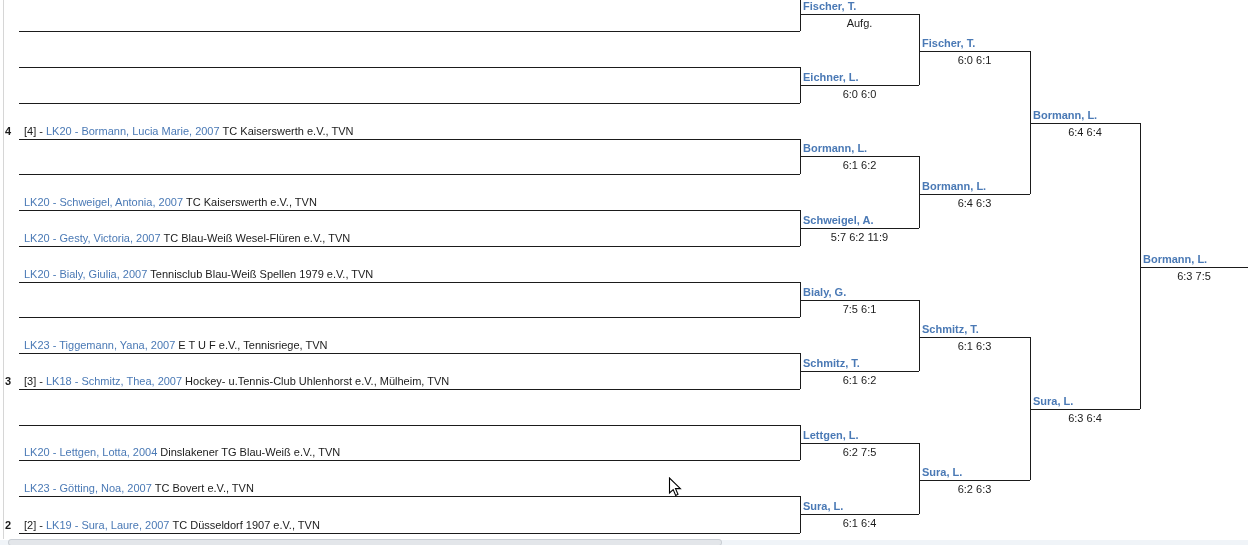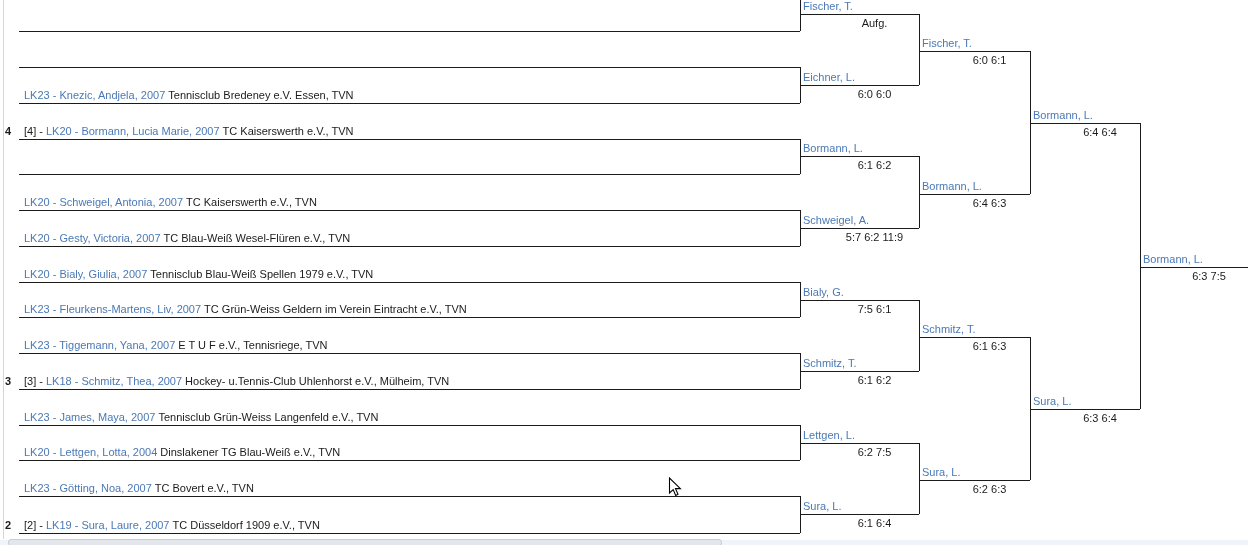--- a/index.html
+++ b/index.html
@@ -6,40 +6,37 @@
   .stage{position:relative;width:1248px;height:545px;background:#ffffff;
          font-family:"Liberation Sans","DejaVu Sans",sans-serif;font-size:11px;color:#222;overflow:hidden;}
   .hl{position:absolute;height:0;border-top:1px solid #1b1b1b;}
   .vl{position:absolute;width:0;border-left:1px solid #1b1b1b;}
   .pageborder{position:absolute;width:0;border-left:1px solid #d6d6d6;}
   .r1row{position:absolute;left:0;width:800px;height:14px;line-height:14px;white-space:nowrap;padding-left:24px;box-sizing:border-box;}
   .pos{position:absolute;left:5px;top:0;font-weight:bold;color:#1b1b1b;}
   .seed{color:#1b1b1b;}
   .plink{color:#4a79b5;text-decoration:none;cursor:pointer;}
   .club{color:#1b1b1b;margin-left:3px;}
-  .wname{position:absolute;height:16px;line-height:13px;color:#4a79b5;white-space:nowrap;cursor:pointer;}
-  .score{position:absolute;height:13px;line-height:13px;text-align:center;color:#1b1b1b;margin-left:15px;}
+  .wname{position:absolute;height:16px;line-height:13px;color:#4a79b5;white-space:nowrap;cursor:pointer;font-weight:bold;}
+  .score{position:absolute;height:13px;line-height:13px;text-align:center;color:#1b1b1b;}
   .sb-track{position:absolute;left:0;top:540px;width:1248px;height:5px;background:#f0f4f8;}
   .sb-thumb{position:absolute;left:8px;top:539px;width:712px;height:5px;background:#e3e6ea;border:1px solid #c9ced4;border-radius:3px;}
   .cursor{position:absolute;left:668px;top:477px;}
 </style>
 </head>
 <body>
 
 <div class="stage">
 
   <div class="pageborder" style="left:3px;top:0;height:539px"></div>
 
   <div class="hl" style="left:19px;top:31px;width:781px"></div>
 
   <div class="hl" style="left:19px;top:67px;width:781px"></div>
 
-  <div class="r1row" style="top:88px">
-    <span class="pos"></span><span class="seed"></span><span class="plink">LK23 - Knezic, Andjela, 2007</span><span class="club">Tennisclub Bredeney e.V. Essen, TVN</span>
-  </div>
   <div class="hl" style="left:19px;top:103px;width:781px"></div>
 
   <div class="r1row" style="top:124px">
     <span class="pos">4</span><span class="seed" style="margin-right:3px">[4] -</span><span class="plink">LK20 - Bormann, Lucia Marie, 2007</span><span class="club">TC Kaiserswerth e.V., TVN</span>
   </div>
   <div class="hl" style="left:19px;top:139px;width:781px"></div>
 
   <div class="hl" style="left:19px;top:174px;width:781px"></div>
 
   <div class="r1row" style="top:195px">
@@ -50,52 +47,46 @@
   <div class="r1row" style="top:231px">
     <span class="pos"></span><span class="seed"></span><span class="plink">LK20 - Gesty, Victoria, 2007</span><span class="club">TC Blau-Weiß Wesel-Flüren e.V., TVN</span>
   </div>
   <div class="hl" style="left:19px;top:246px;width:781px"></div>
 
   <div class="r1row" style="top:267px">
     <span class="pos"></span><span class="seed"></span><span class="plink">LK20 - Bialy, Giulia, 2007</span><span class="club">Tennisclub Blau-Weiß Spellen 1979 e.V., TVN</span>
   </div>
   <div class="hl" style="left:19px;top:282px;width:781px"></div>
 
-  <div class="r1row" style="top:302px">
-    <span class="pos"></span><span class="seed"></span><span class="plink">LK23 - Fleurkens-Martens, Liv, 2007</span><span class="club">TC Grün-Weiss Geldern im Verein Eintracht e.V., TVN</span>
-  </div>
   <div class="hl" style="left:19px;top:317px;width:781px"></div>
 
   <div class="r1row" style="top:338px">
     <span class="pos"></span><span class="seed"></span><span class="plink">LK23 - Tiggemann, Yana, 2007</span><span class="club">E T U F e.V., Tennisriege, TVN</span>
   </div>
   <div class="hl" style="left:19px;top:353px;width:781px"></div>
 
   <div class="r1row" style="top:374px">
     <span class="pos">3</span><span class="seed" style="margin-right:3px">[3] -</span><span class="plink">LK18 - Schmitz, Thea, 2007</span><span class="club">Hockey- u.Tennis-Club Uhlenhorst e.V., Mülheim, TVN</span>
   </div>
   <div class="hl" style="left:19px;top:389px;width:781px"></div>
 
-  <div class="r1row" style="top:410px">
-    <span class="pos"></span><span class="seed"></span><span class="plink">LK23 - James, Maya, 2007</span><span class="club">Tennisclub Grün-Weiss Langenfeld e.V., TVN</span>
-  </div>
   <div class="hl" style="left:19px;top:425px;width:781px"></div>
 
   <div class="r1row" style="top:445px">
     <span class="pos"></span><span class="seed"></span><span class="plink">LK20 - Lettgen, Lotta, 2004</span><span class="club">Dinslakener TG Blau-Weiß e.V., TVN</span>
   </div>
   <div class="hl" style="left:19px;top:460px;width:781px"></div>
 
   <div class="r1row" style="top:481px">
     <span class="pos"></span><span class="seed"></span><span class="plink">LK23 - Götting, Noa, 2007</span><span class="club">TC Bovert e.V., TVN</span>
   </div>
   <div class="hl" style="left:19px;top:496px;width:781px"></div>
 
   <div class="r1row" style="top:518px">
-    <span class="pos">2</span><span class="seed" style="margin-right:3px">[2] -</span><span class="plink">LK19 - Sura, Laure, 2007</span><span class="club">TC Düsseldorf 1909 e.V., TVN</span>
+    <span class="pos">2</span><span class="seed" style="margin-right:3px">[2] -</span><span class="plink">LK19 - Sura, Laure, 2007</span><span class="club">TC Düsseldorf 1907 e.V., TVN</span>
   </div>
   <div class="hl" style="left:19px;top:533px;width:781px"></div>
 
   <div class="vl" style="left:800px;top:0;height:31px"></div>
   <div class="vl" style="left:800px;top:67px;height:36px"></div>
   <div class="vl" style="left:800px;top:139px;height:35px"></div>
   <div class="vl" style="left:800px;top:210px;height:36px"></div>
   <div class="vl" style="left:800px;top:282px;height:35px"></div>
   <div class="vl" style="left:800px;top:353px;height:36px"></div>
   <div class="vl" style="left:800px;top:425px;height:35px"></div>

